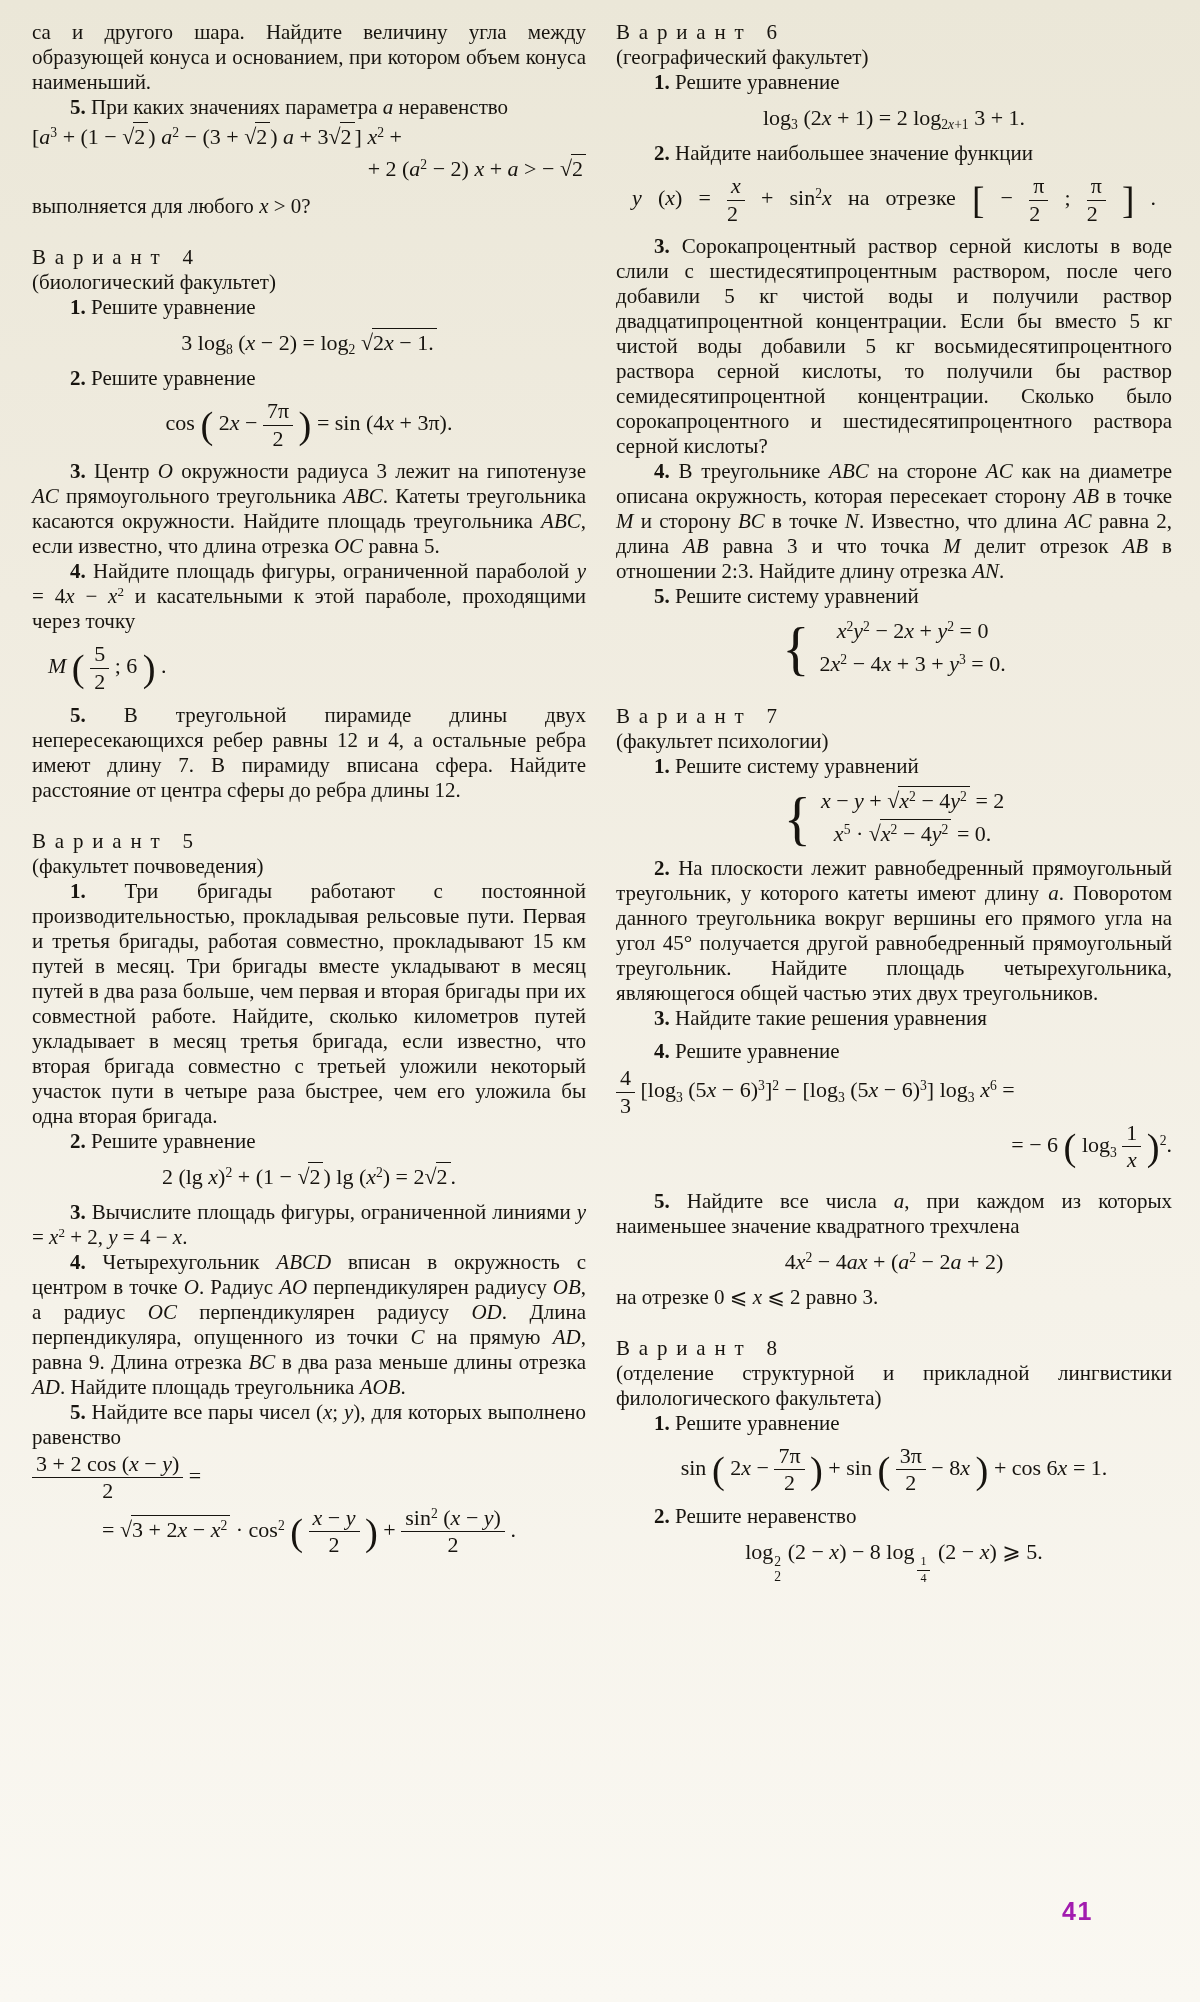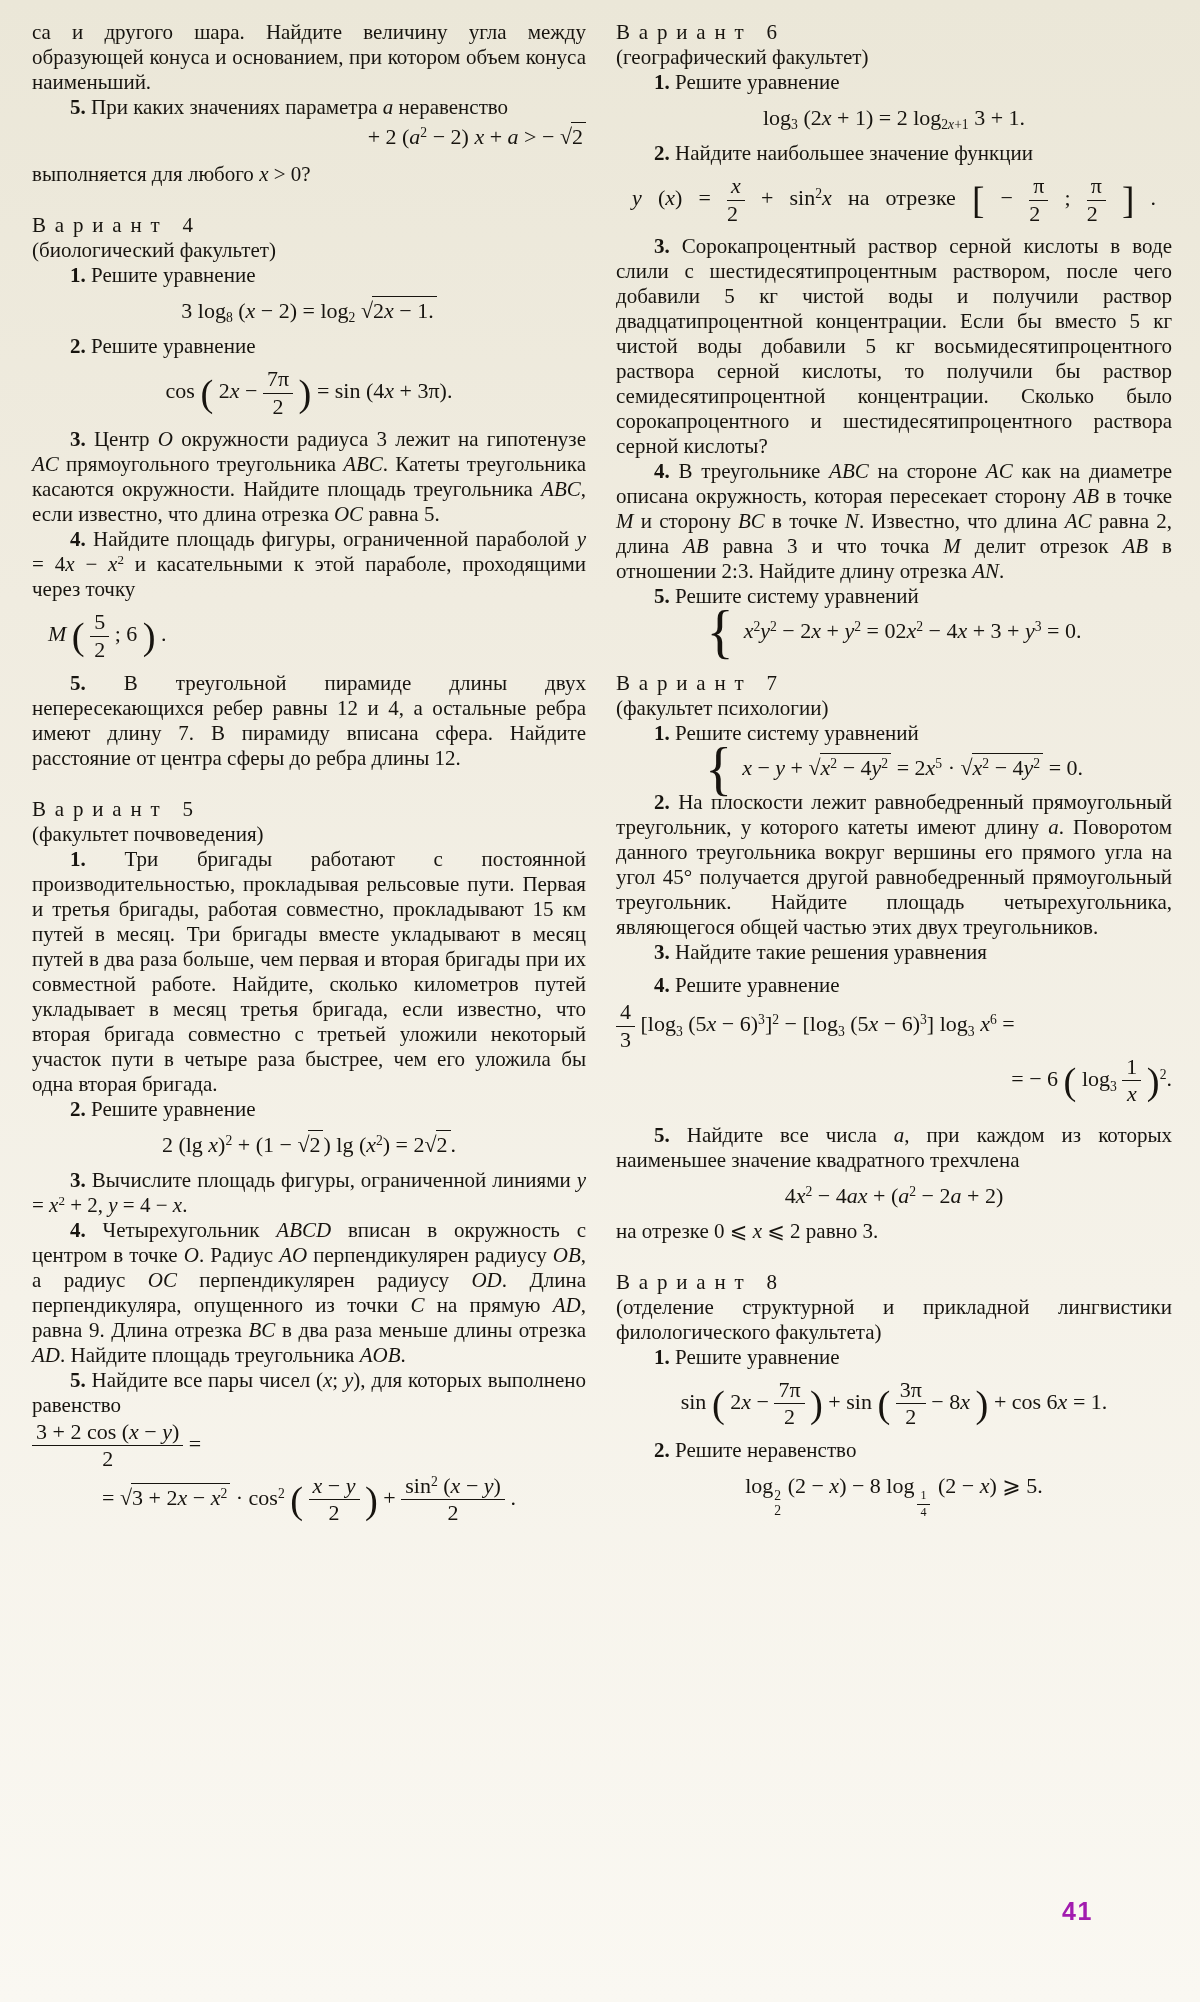--- a/index.html
+++ b/index.html
@@ -47,21 +47,21 @@
   .fr .d { display: block; padding-top: 1px; }
 
   .sq { white-space: nowrap; }
   .sq .ov { border-top: 1.6px solid #17140f; padding: 1px 3px 0 1px; margin-left: -1px; }
 
   .bp { font-size: 1.75em; line-height: 0; vertical-align: -0.2em; font-weight: 400; }
   .bk { font-size: 1.7em;  line-height: 0; vertical-align: -0.2em; }
 
   .sys { display: flex; justify-content: center; align-items: center; gap: 10px; margin: 8px 0; }
   .sys .brc { font-size: 2.7em; line-height: 0; font-weight: 300; transform: scaleY(1.05); }
-  .sys .eqs { display: flex; flex-direction: row; align-items: center; text-align: left; font-size: 22px; line-height: 28px; }
+  .sys .eqs { display: flex; flex-direction: column; align-items: center; gap: 5px; text-align: left; font-size: 22px; line-height: 28px; }
 
   .ss { display: inline-flex; flex-direction: column; align-items: center; vertical-align: -0.5em; line-height: 1; font-size: 0.62em; margin: 0 1px; }
   .ss sup, .ss sub { font-size: 1em; vertical-align: baseline; line-height: 1.1; }
 
   .lsub { display: inline-block; vertical-align: -1.15em; font-size: 0.55em; line-height: 1; margin: 0 3px; }
   .lsub .fr .n { padding: 0 3px 1px; border-bottom-width: 1.2px; }
 
   .pageno {
     position: absolute; left: 1062px; top: 1897px;
     font-family: "Liberation Sans", "DejaVu Sans", sans-serif;
@@ -69,20 +69,21 @@
   }
 </style>
 </head>
 <body>
 
 <div class="page">
 
   <div class="col col-left">
     <p class="cont">са и другого шара. Найдите величину угла между образующей конуса и основанием, при котором объем конуса наименьший.</p>
     <p class="prob"><b>5.</b> При каких значениях параметра <i>a</i> неравенство</p>
+    <div class="fm al tight">[<i>a</i><sup>3</sup> + (1 − <span class="sq">√<span class="ov">2</span></span>) <i>a</i><sup>2</sup> − (3 + <span class="sq">√<span class="ov">2</span></span>) <i>a</i> + 3<span class="sq">√<span class="ov">2</span></span>] <i>x</i><sup>2</sup> +</div>
     <div class="fm ar tight">+ 2 (<i>a</i><sup>2</sup> − 2) <i>x</i> + <i>a</i> &gt; − <span class="sq">√<span class="ov">2</span></span></div>
     <p class="cont" style="margin-top:10px">выполняется для любого <i>x</i> &gt; 0?</p>
 
     <p class="vh">Вариант 4</p>
     <p class="vsub">(биологический факультет)</p>
     <p class="prob"><b>1.</b> Решите уравнение</p>
     <div class="fm">3 log<sub>8</sub> (<i>x</i> − 2) = log<sub>2</sub> <span class="sq">√<span class="ov">2<i>x</i> − 1.</span></span></div>
     <p class="prob"><b>2.</b> Решите уравнение</p>
     <div class="fm">cos <span class="bp">(</span> 2<i>x</i> − <span class="fr"><span class="n">7π</span><span class="d">2</span></span> <span class="bp">)</span> = sin (4<i>x</i> + 3π).</div>
     <p class="prob"><b>3.</b> Центр <i>O</i> окружности радиуса 3 лежит на гипотенузе <i>AC</i> прямоугольного треугольника <i>ABC</i>. Катеты треугольника касаются окружности. Найдите площадь треугольника <i>ABC</i>, если известно, что длина отрезка <i>OC</i> равна 5.</p>

